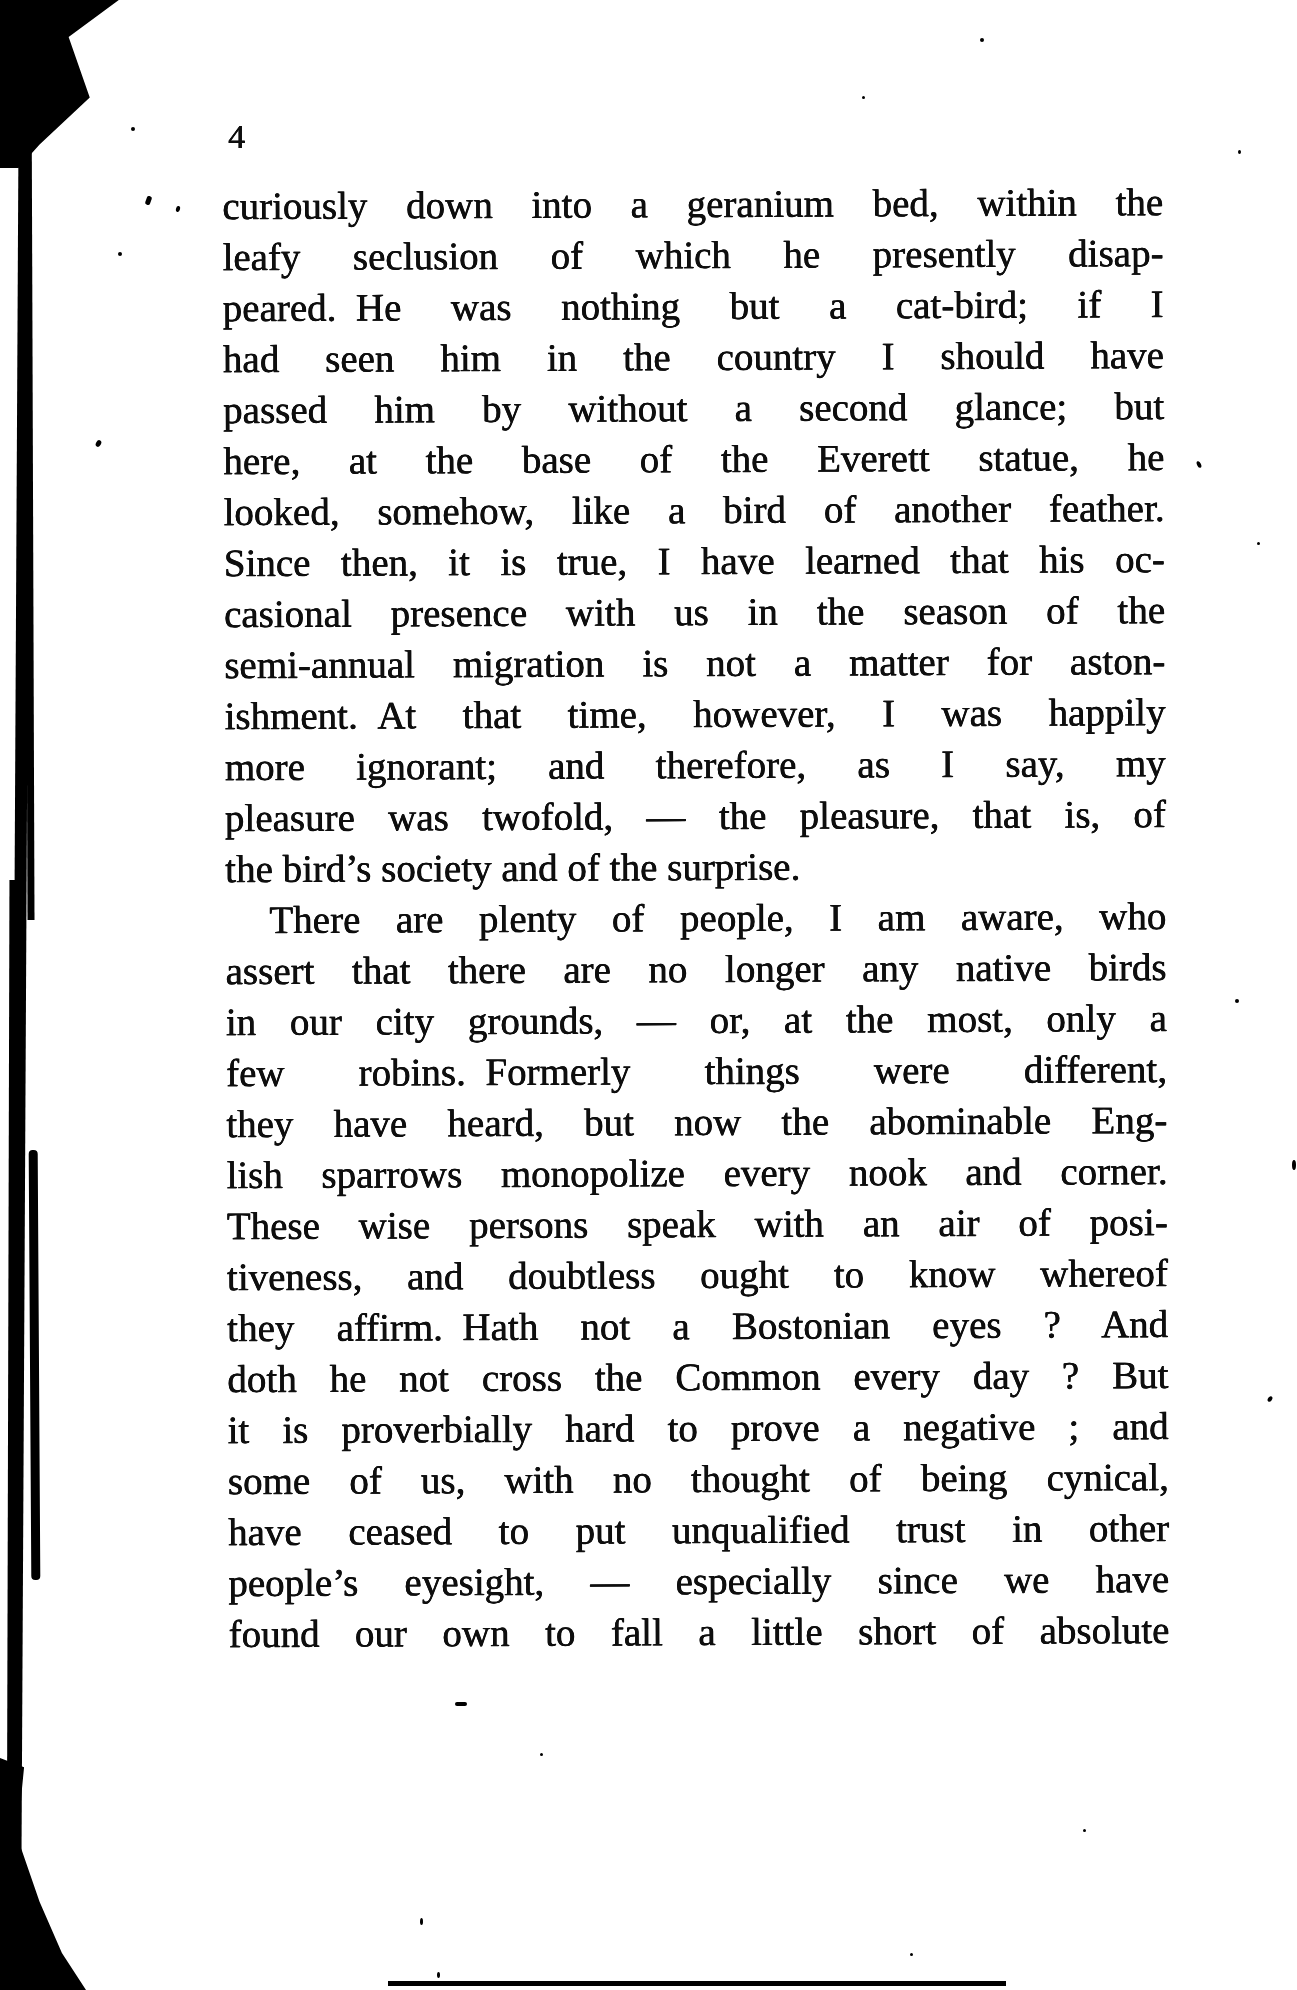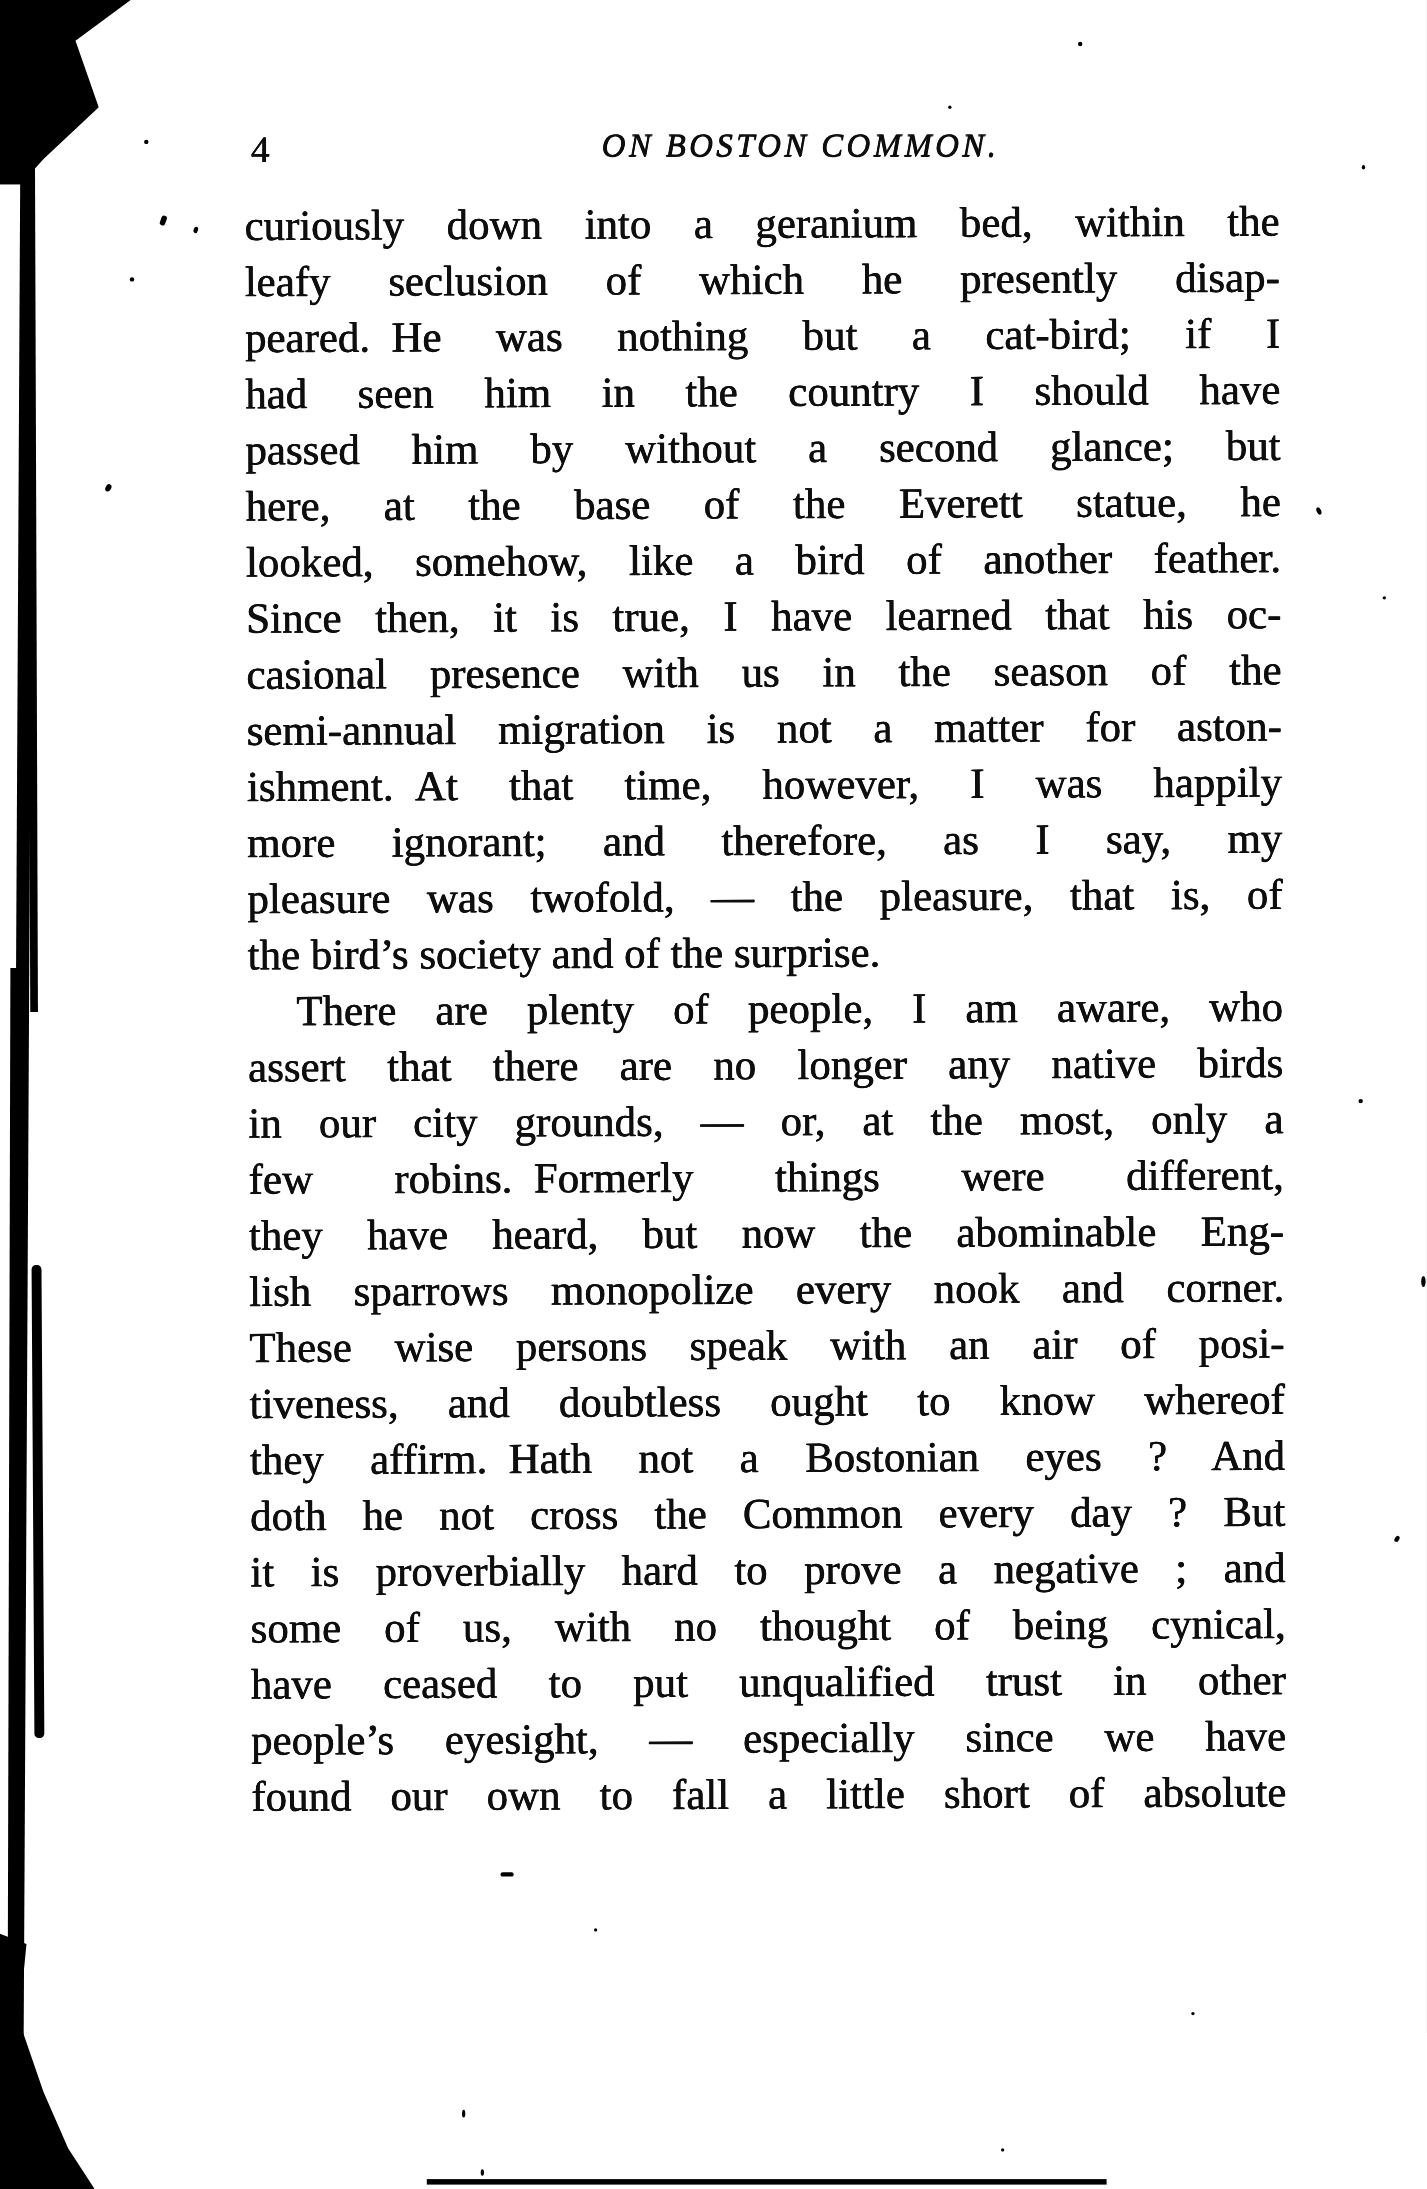--- a/index.html
+++ b/index.html
@@ -46,21 +46,20 @@
   }
   .speck { position:absolute; background:#000; border-radius:50%; }
 </style>
 </head>
 <body>
 
 <div class="page inked">
 
   <div class="header-row">
     <div class="page-number">4</div>
-    <div class="running-head">ON BOSTON COMMON.</div>
   </div>
 
   <div class="body-text">
       <div class="line">curiously down into a geranium bed, within the</div>
       <div class="line">leafy seclusion of which he presently disap-</div>
       <div class="line">peared. He was nothing but a cat-bird; if I</div>
       <div class="line">had seen him in the country I should have</div>
       <div class="line">passed him by without a second glance; but</div>
       <div class="line">here, at the base of the Everett statue, he</div>
       <div class="line">looked, somehow, like a bird of another feather.</div>

